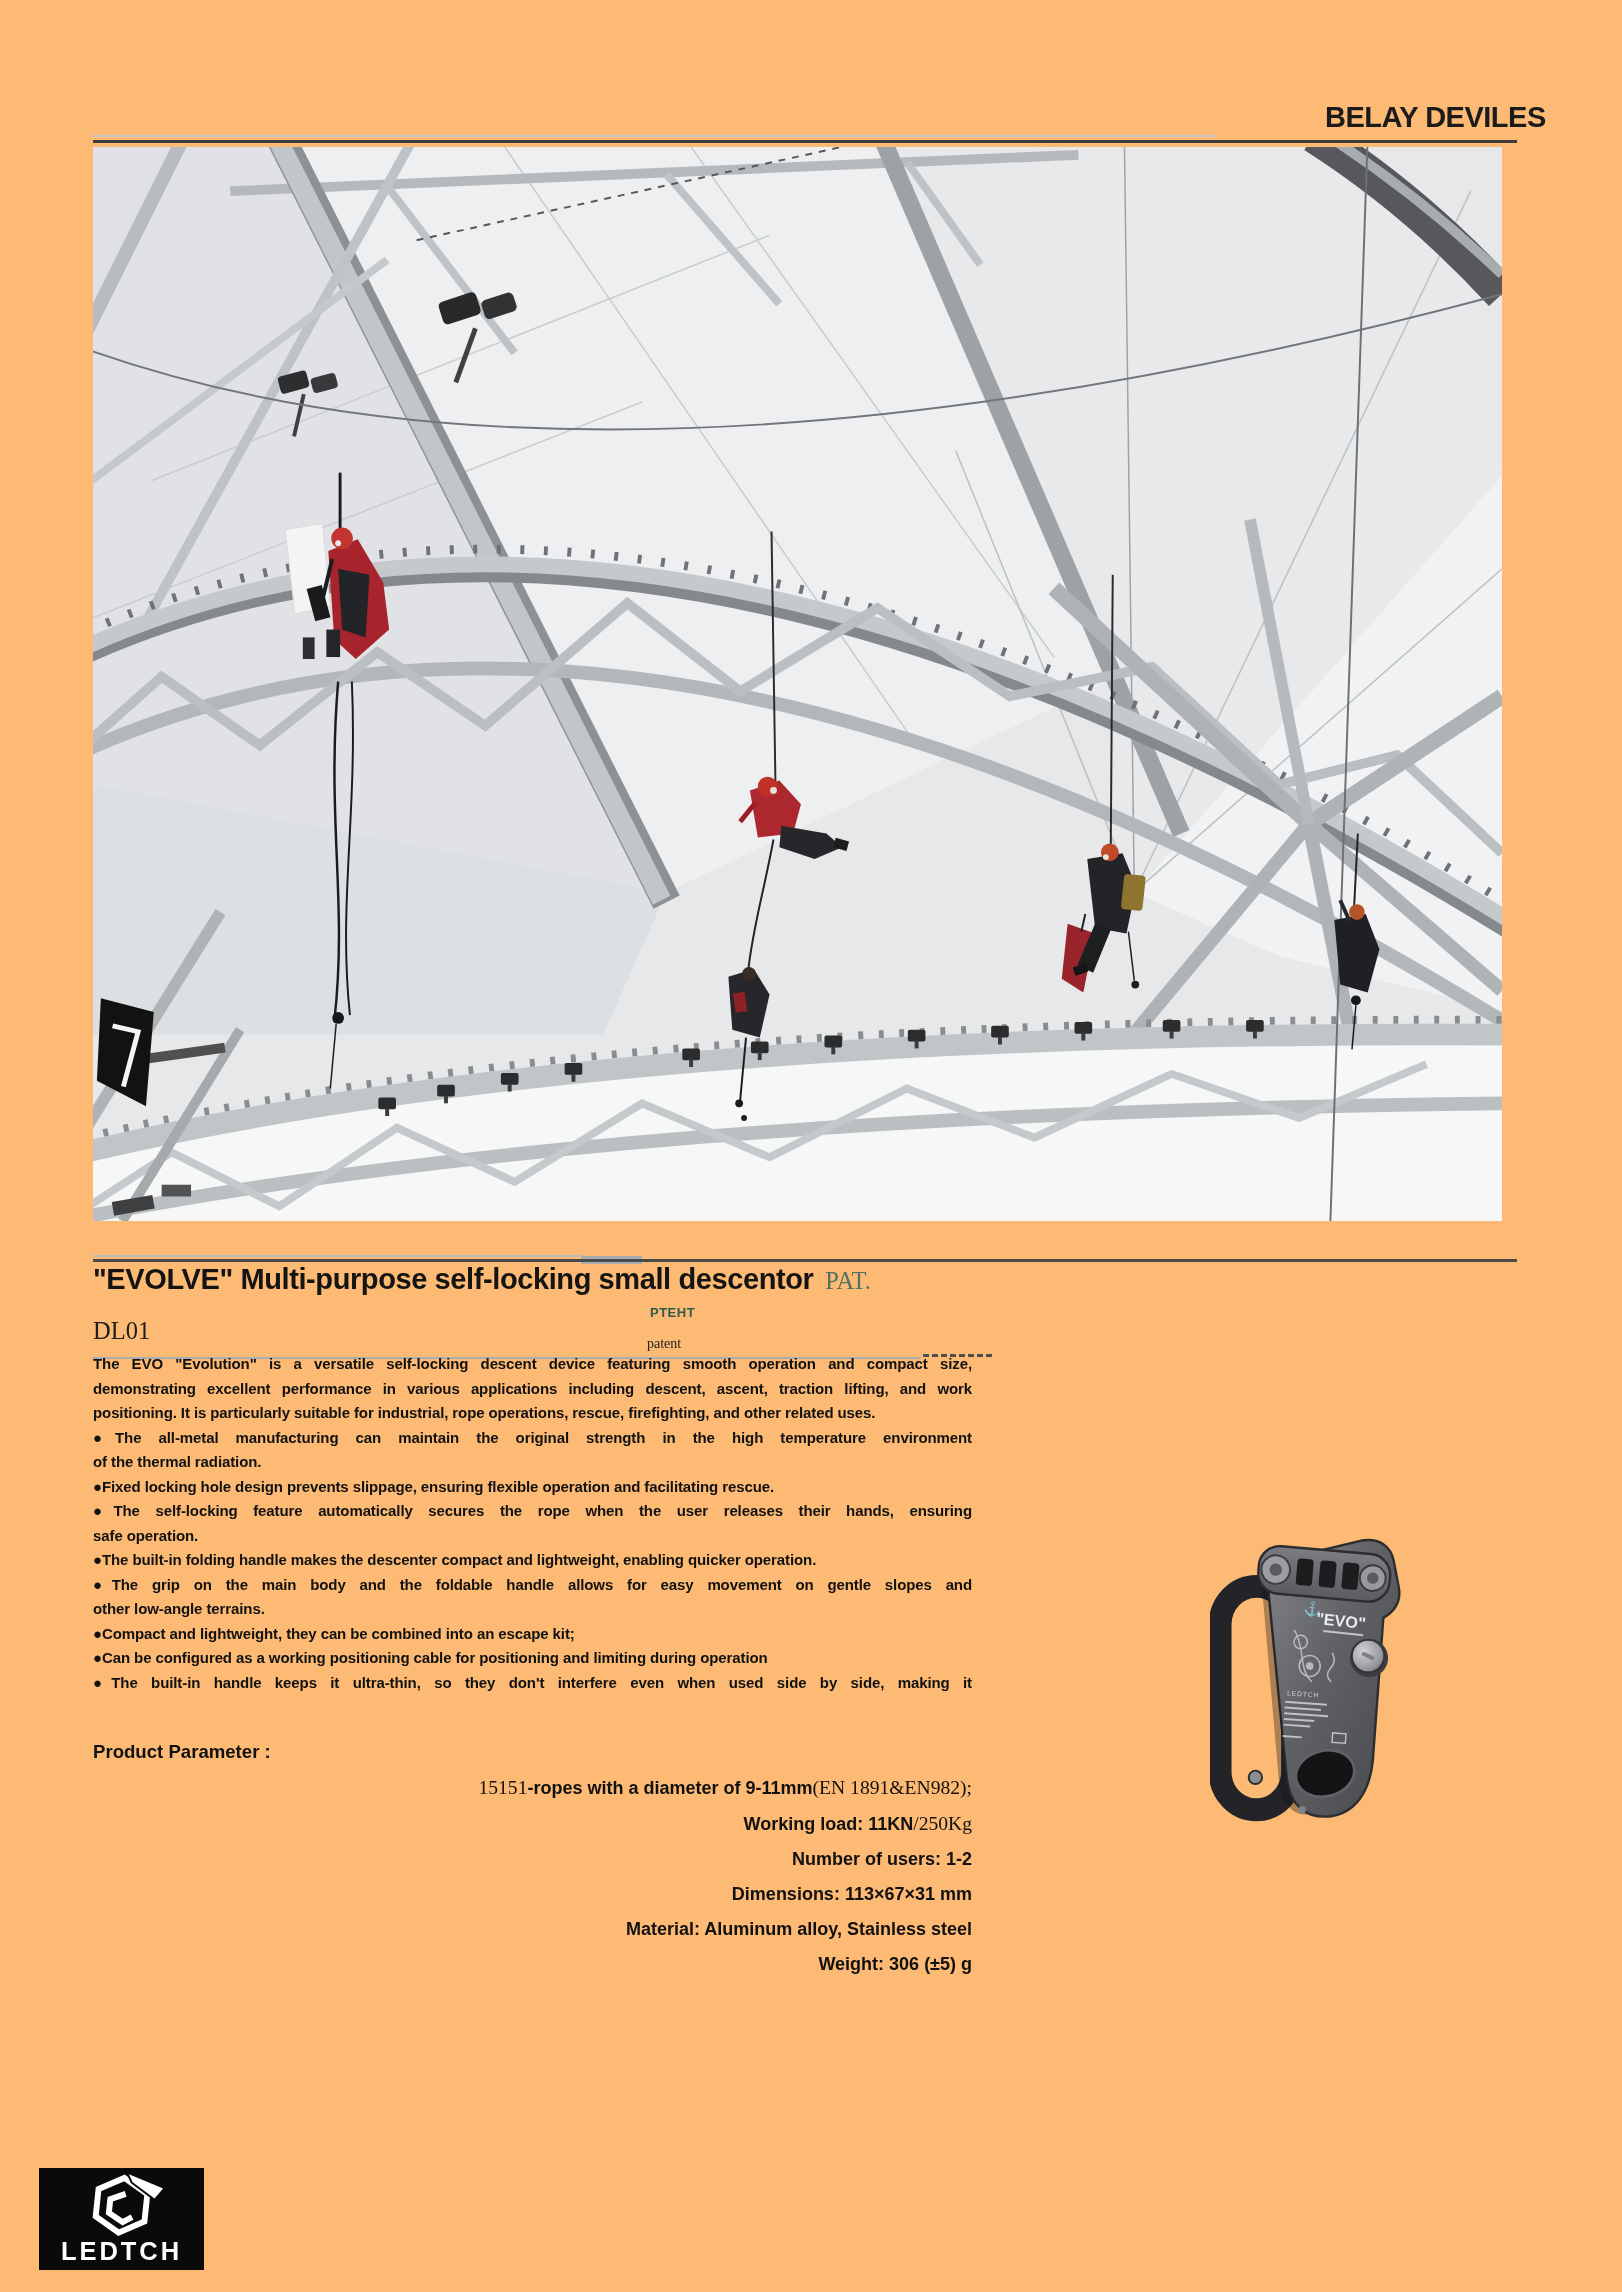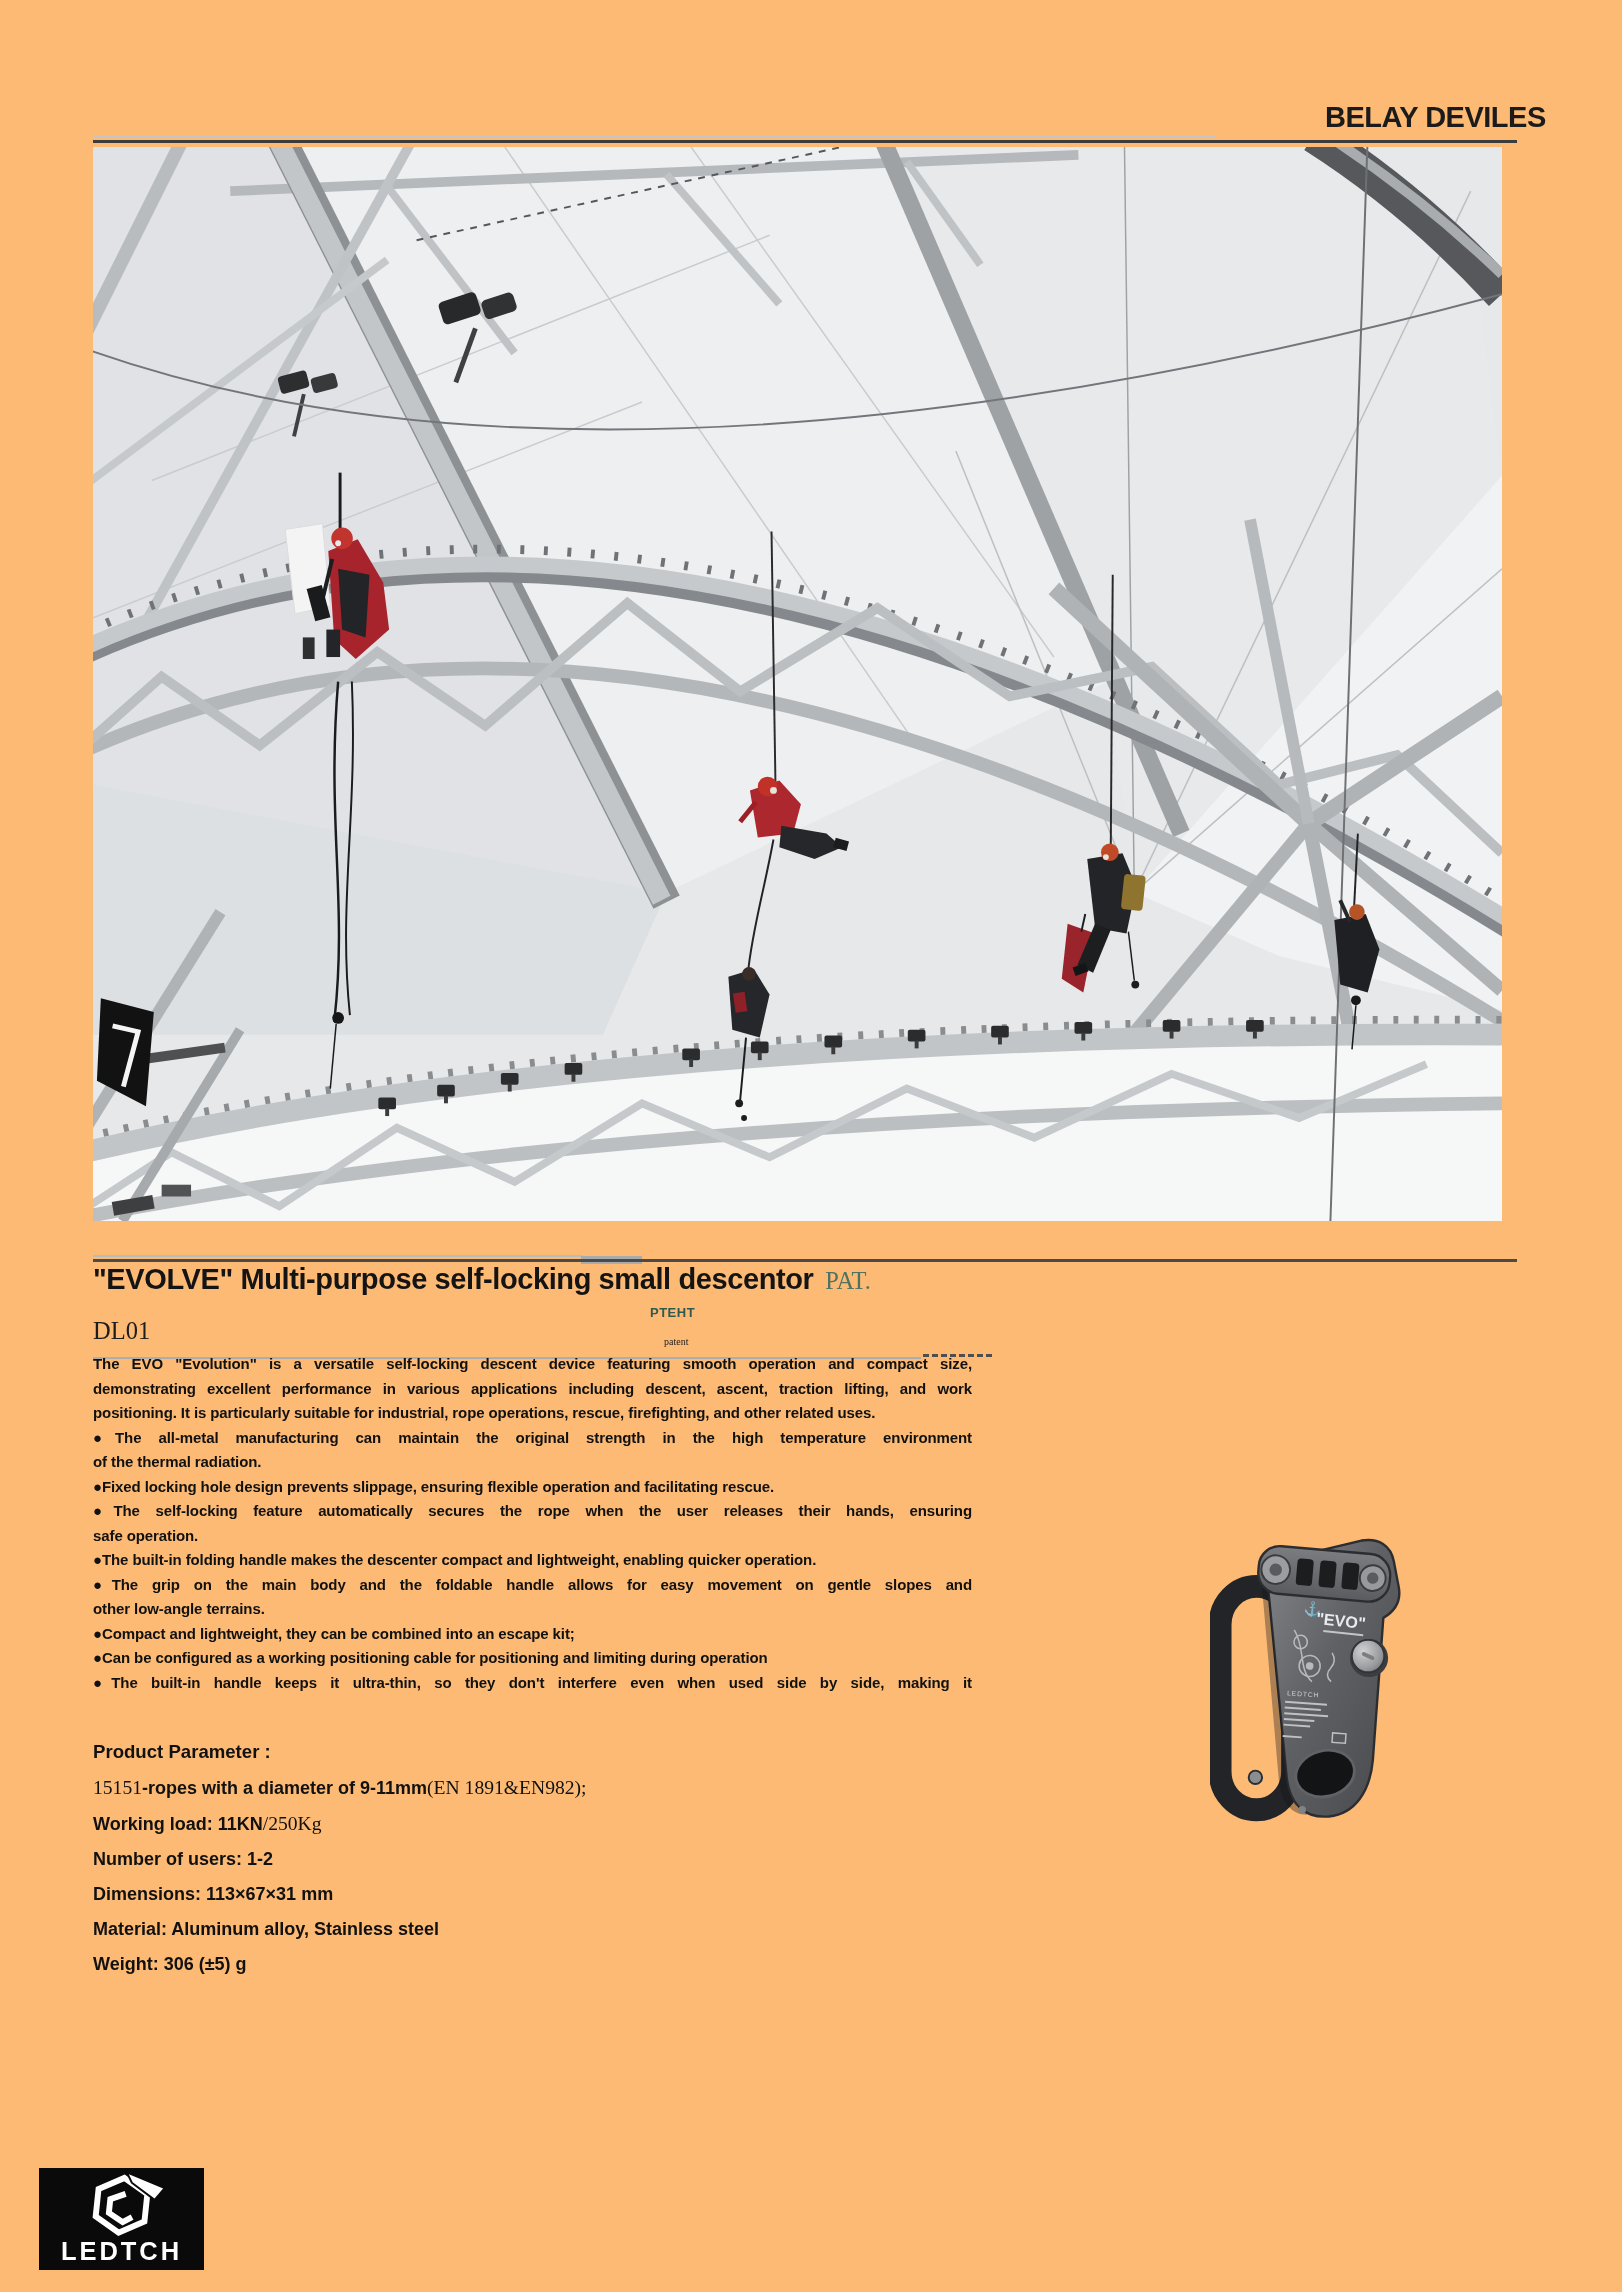--- a/index.html
+++ b/index.html
@@ -16,32 +16,32 @@
 
   .rule-mid-light{left:93px;top:1255px;width:490px;height:2px;background:#b9bcbd;}
   .rule-mid-chunk{left:581px;top:1256px;width:61px;height:7.8px;background:#a7abad;}
   .rule-mid{left:93px;top:1259px;width:1424px;height:2.9px;background:#4a4a4a;}
 
   .title-row{left:93px;top:1263px;white-space:nowrap;}
   .ptitle{font-size:29px;font-weight:bold;color:#141414;letter-spacing:-0.4px;}
   .pat{font-family:"Liberation Serif",serif;font-size:24.5px;font-weight:normal;margin-left:11.8px;}
   .pteht{left:650px;top:1305px;font-size:13px;font-weight:bold;letter-spacing:0.5px;}
   .model{left:93px;top:1317px;font-family:"Liberation Serif",serif;font-size:24.5px;color:#1d1d1d;}
-  .patent-small{left:664px;top:1336px;font-family:"Liberation Serif",serif;font-size:10px;color:#222;}
+  .patent-small{left:647px;top:1336px;font-family:"Liberation Serif",serif;font-size:14px;color:#222;}
   .thin-rule{left:93px;top:1357px;width:828px;height:2px;background:#abaeb0;}
   .thin-rule-dashes{left:923px;top:1354px;width:69px;height:0;border-top:3.9px dashed #4e4e4e;}
 
   .body-text{left:93px;top:1352px;width:879px;font-size:15px;font-weight:bold;color:#111;
              letter-spacing:-0.1px;}
   .bline{line-height:24.5px;text-align:left;}
   .bline.just{text-align:justify;text-align-last:justify;}
 
   .params{left:93px;top:1733px;width:879px;color:#111;}
   .pheading{font-size:18.6px;font-weight:bold;line-height:37px;}
-  .pline{font-size:18px;font-weight:bold;line-height:35px;white-space:nowrap;}
+  .pline{font-size:18px;font-weight:bold;line-height:35px;white-space:nowrap;text-align:right;}
   .pline.just{white-space:normal;text-align:justify;text-align-last:justify;}
   .pline .serif{font-family:"Liberation Serif",serif;font-weight:normal;font-size:19.6px;}
 
   .device{left:1210px;top:1531px;width:192px;height:296px;display:block;}
 
   .logo{left:39px;top:2168px;width:165px;height:102px;background:#0a0a0a;}
   .logo svg{display:block;}
 </style>
 </head>
 <body>

